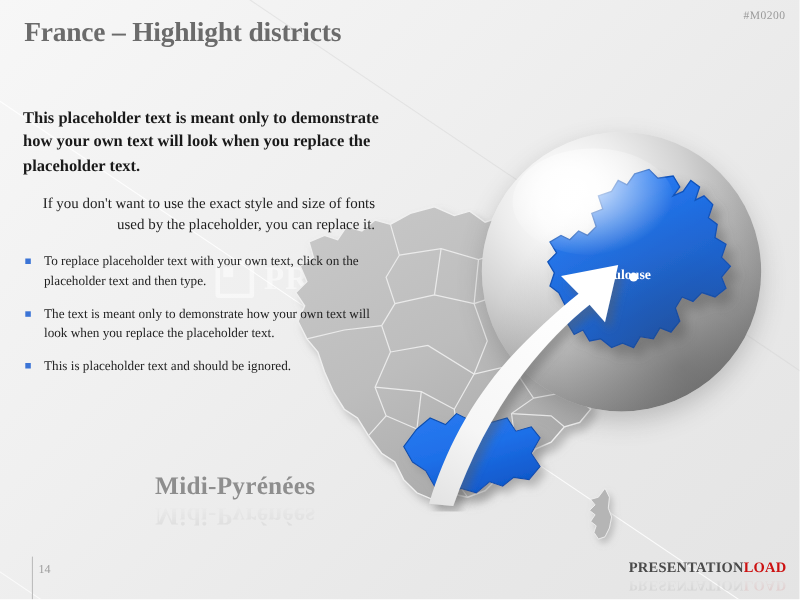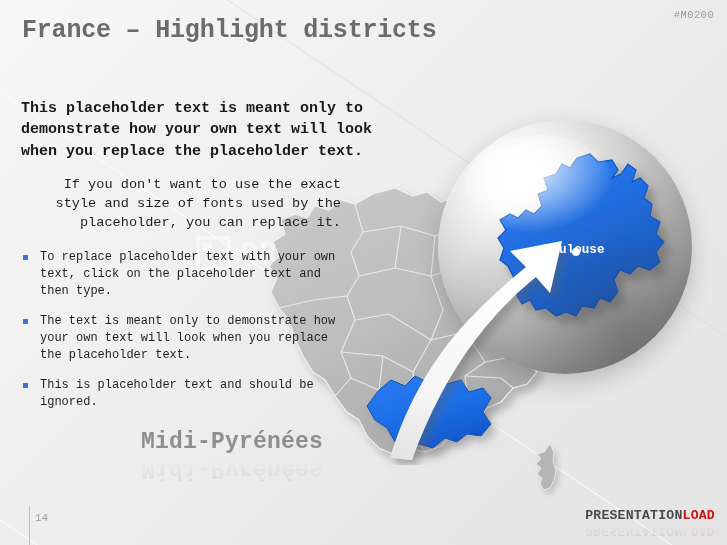--- a/index.html
+++ b/index.html
@@ -5,21 +5,21 @@
   html, body {
     margin: 0;
     padding: 0;
     background: #ffffff;
   }
   #slide {
     position: relative;
     width: 727px;
     height: 545px;
     overflow: hidden;
-    font-family: Liberation Mono, monospace;
+    font-family: Liberation Serif, serif;
     background: linear-gradient(135deg, #f7f7f7 0%, #efefef 40%, #e8e8e8 72%, #e4e4e4 100%);
   }
   
   .sheen {
     position: absolute;
     left: -40px;
     top: -40px;
     width: 860px;
     height: 680px;
     pointer-events: none;

